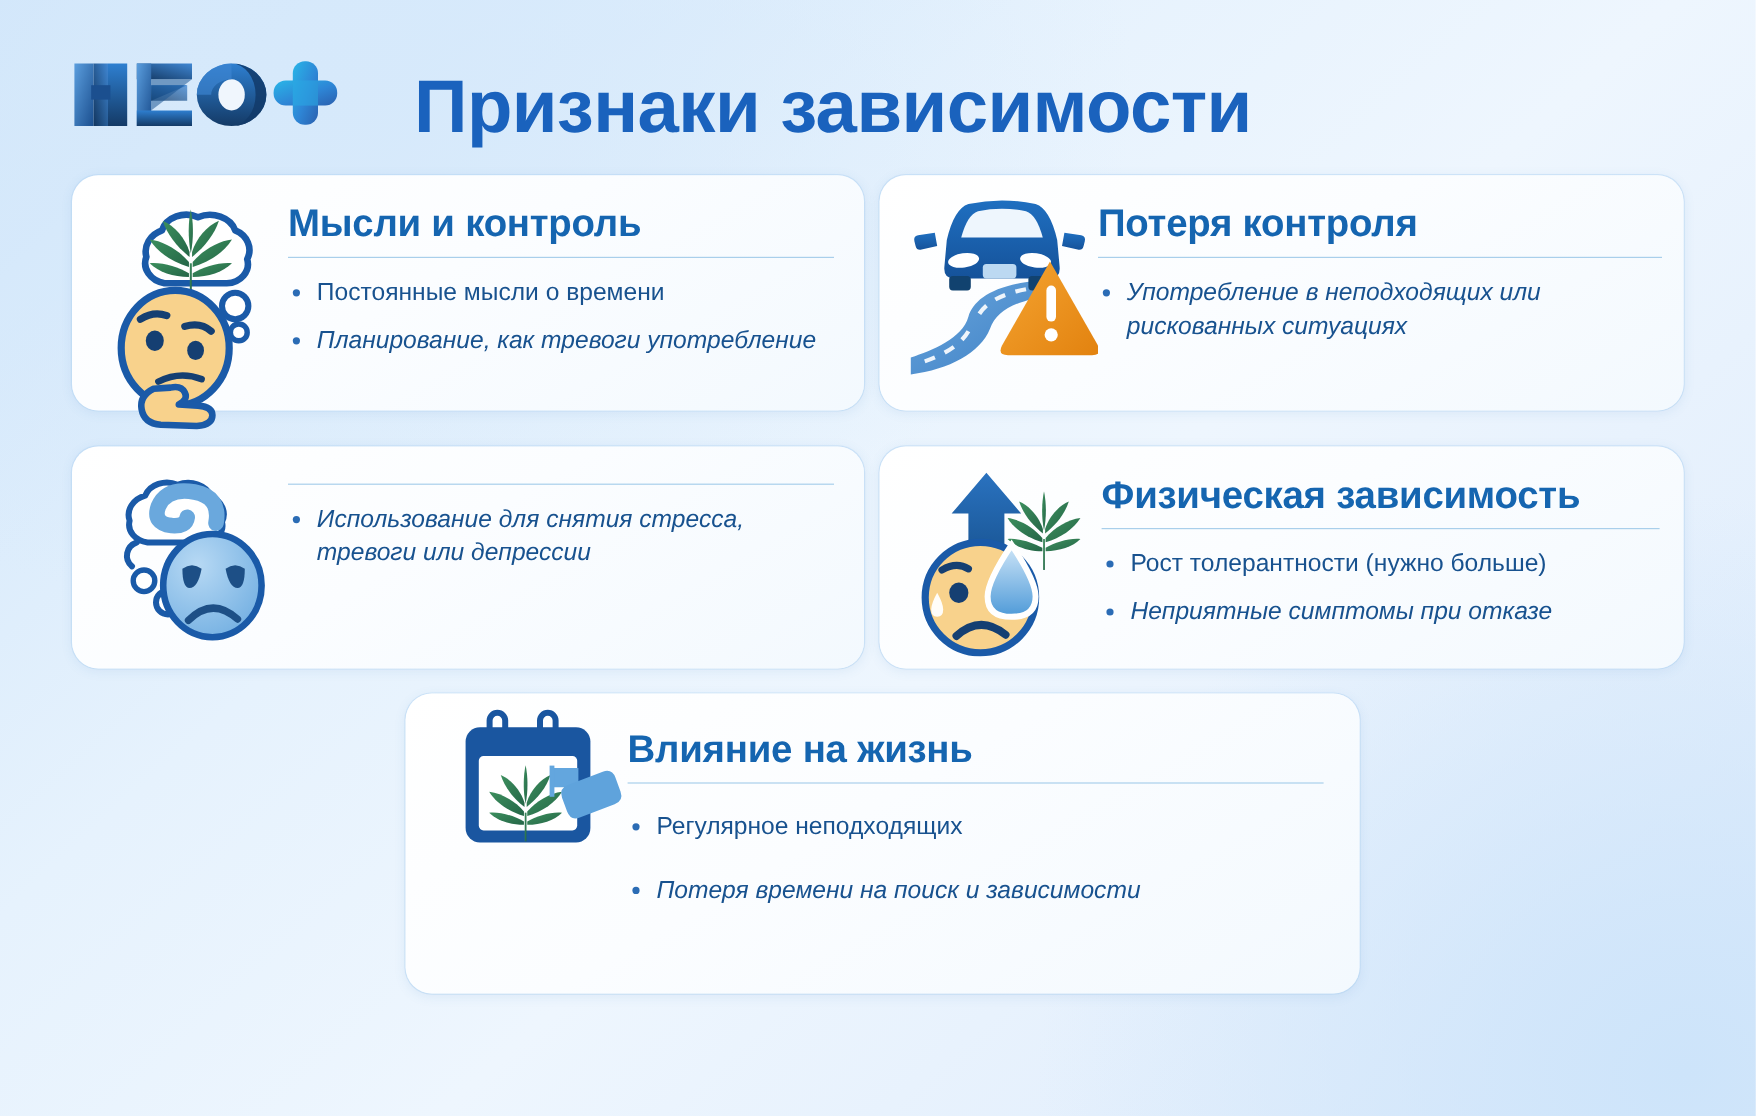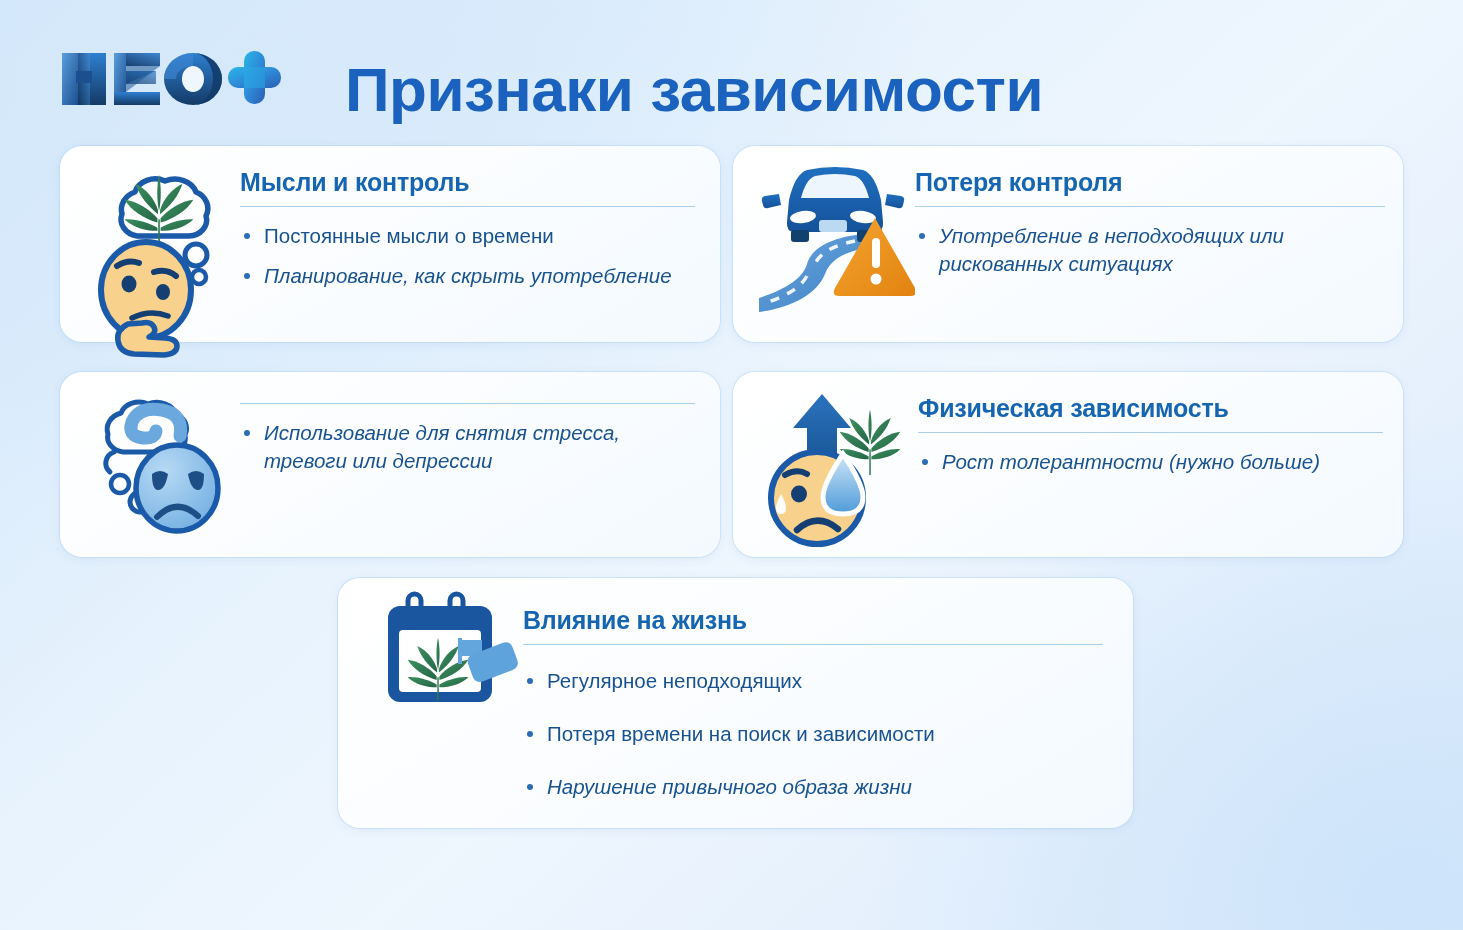--- a/index.html
+++ b/index.html
@@ -46,21 +46,21 @@
   #card-5 .icon-wrap { left:38px; top:12px;  width:145px; height:125px; }
 
   .content { position:absolute; }
   #card-1 .content { left:180px; top:22px;  width:455px; }
   #card-2 .content { left:182px; top:22px;  width:470px; }
   #card-3 .content { left:180px; top:22px;  width:455px; }
   #card-4 .content { left:185px; top:22px;  width:465px; }
   #card-5 .content { left:185px; top:28px;  width:580px; }
 
   .card-title {
-    font-size:25px; font-weight:bold; color:#1565b0;
+    font-size:32px; font-weight:bold; color:#1565b0;
     letter-spacing:-0.2px; white-space:nowrap; line-height:1.15;
   }
   .rule { height:1px; background:#a9cfeb; margin-top:9px; margin-bottom:15px; }
   #card-5 .rule { margin-bottom:22px; }
 
   .bullets { list-style:none; }
   .bullets li {
     position:relative; padding-left:24px;
     font-size:20.5px; color:#18528f; line-height:1.38;
     margin-bottom:12px;
@@ -167,21 +167,21 @@
     </svg>
   </div>
   <div class="content">
     <div class="card-title">Мысли и контроль</div>
     <div class="rule"></div>
     <ul class="bullets">
       <li>
           <span class="txt">Постоянные мысли о времени</span>
         </li>
       <li>
-          <span class="txt">Планирование, как скрыть употребление</span>
+          <span class="txt">Планирование, как тревоги употребление</span>
         </li>
     </ul>
   </div>
 </div>
 
 <div class="card" id="card-2">
   <div class="icon-wrap">
     <svg viewBox="0 0 160 160" width="160" height="160">
       <defs>
         <linearGradient id="roadG" x1="0" y1="0" x2="1" y2="1">
@@ -311,20 +311,23 @@
       <path d="M88 72 q20 30 20 43 q0 17 -20 17 q-20 0 -20 -17 q0 -13 20 -43 z" fill="url(#dropG)" stroke="#ffffff" stroke-width="5"></path>
     </svg>
   </div>
   <div class="content">
     <div class="card-title">Физическая зависимость</div>
     <div class="rule"></div>
     <ul class="bullets">
       <li>
           <span class="txt">Рост толерантности (нужно больше)</span>
         </li>
+      <li>
+          <span class="txt">Неприятные симптомы при отказе</span>
+        </li>
     </ul>
   </div>
 </div>
 
 <div class="card" id="card-5">
   <div class="icon-wrap">
     <svg viewBox="0 0 145 125" width="145" height="125">
       <defs>
         <linearGradient id="leafG3" x1="0" y1="0" x2="1" y2="1">
           <stop offset="0%" stop-color="#3d8f5e"></stop>
@@ -358,18 +361,15 @@
   <div class="content">
     <div class="card-title">Влияние на жизнь</div>
     <div class="rule"></div>
     <ul class="bullets">
       <li>
           <span class="txt">Регулярное неподходящих</span>
         </li>
       <li>
           <span class="txt">Потеря времени на поиск и зависимости</span>
         </li>
-      <li>
-          <span class="txt">Нарушение привычного образа жизни</span>
-        </li>
     </ul>
   </div>
 </div>
 
 </body></html>

